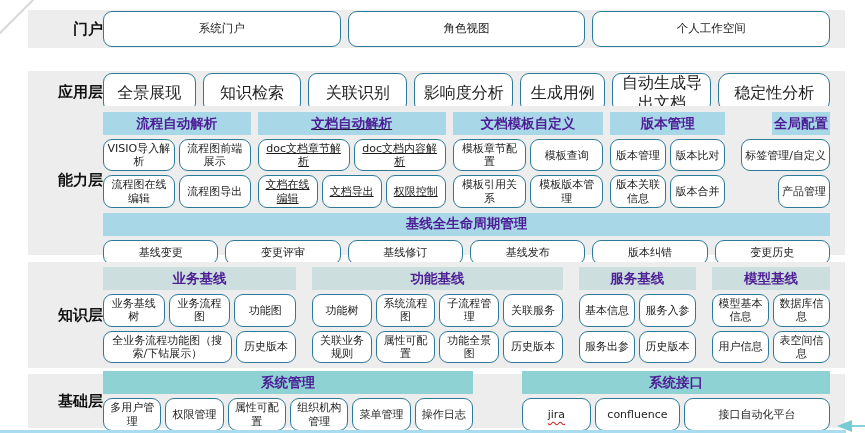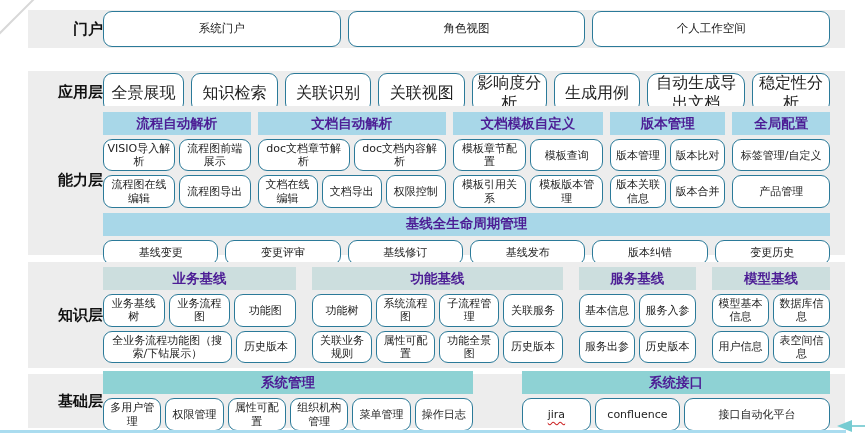--- a/index.html
+++ b/index.html
@@ -28,24 +28,24 @@
   .col{display:flex;flex-direction:column;gap:5px;padding:6px 15px 6px 0;box-sizing:border-box;}
   .groups-row{display:flex;gap:7px;flex:1;}
   .group{display:flex;flex-direction:column;gap:4px;}
   .group-header{display:flex;align-items:center;justify-content:center;font-weight:bold;
                 font-size:13.5px;color:#4c1d95;min-height:21px;padding:1px 2px;text-align:center;}
   .hdr-blue{background:#a8d7e8;}
   .hdr-gray{background:#ccdede;}
   .hdr-teal{background:#8ed2d4;}
   .g-row{display:flex;gap:4px;flex:1;min-height:26px;}
   #cap-groups .group:nth-child(1){flex:145 1 0;}
-  #cap-groups .group:nth-child(2){flex:185 1 0;}
+  #cap-groups .group:nth-child(2){flex:185 1 0;text-decoration:underline;}
   #cap-groups .group:nth-child(3){flex:148 1 0;}
   #cap-groups .group:nth-child(4){flex:113 1 0;}
-  #cap-groups .group:nth-child(5){flex:96 1 0;}
+  #cap-groups .group:nth-child(5){flex:96 1 0;align-items:flex-end;}
   #cap-groups .g-row:nth-child(2){min-height:31px;}
   #baseline{display:flex;flex-direction:column;gap:4px;}
   #baseline-row .btn{min-height:25px;}
   #knw-groups .group:nth-child(1){flex:188 1 0;}
   #knw-groups .group:nth-child(2){flex:244 1 0;}
   #knw-groups .group:nth-child(3){flex:114 1 0;}
   #knw-groups .group:nth-child(4){flex:115 1 0;}
   #knw-groups{gap:16px;}
   #knw-groups .g-row{min-height:28px;}
   #knw-groups .group:nth-child(1) .g-row:nth-child(3) .btn:first-child{flex:2.3 1 0;}
@@ -78,21 +78,20 @@
         <div class="btn">个人工作空间</div>
       </div>
   </div>
 
   <div class="band" id="band-application">
     <div class="band-label">应用层</div>
     <div class="band-content row" id="application-row">
         <div class="btn">全景展现</div>
         <div class="btn">知识检索</div>
         <div class="btn">关联识别</div>
-        <div class="btn">关联视图</div>
         <div class="btn">影响度分析</div>
         <div class="btn">生成用例</div>
         <div class="btn">自动生成导出文档</div>
         <div class="btn">稳定性分析</div>
       </div>
   </div>
 
   <div class="band" id="band-capability">
     <div class="band-label" style="align-self:center;">能力层</div>
     <div class="band-content col">

